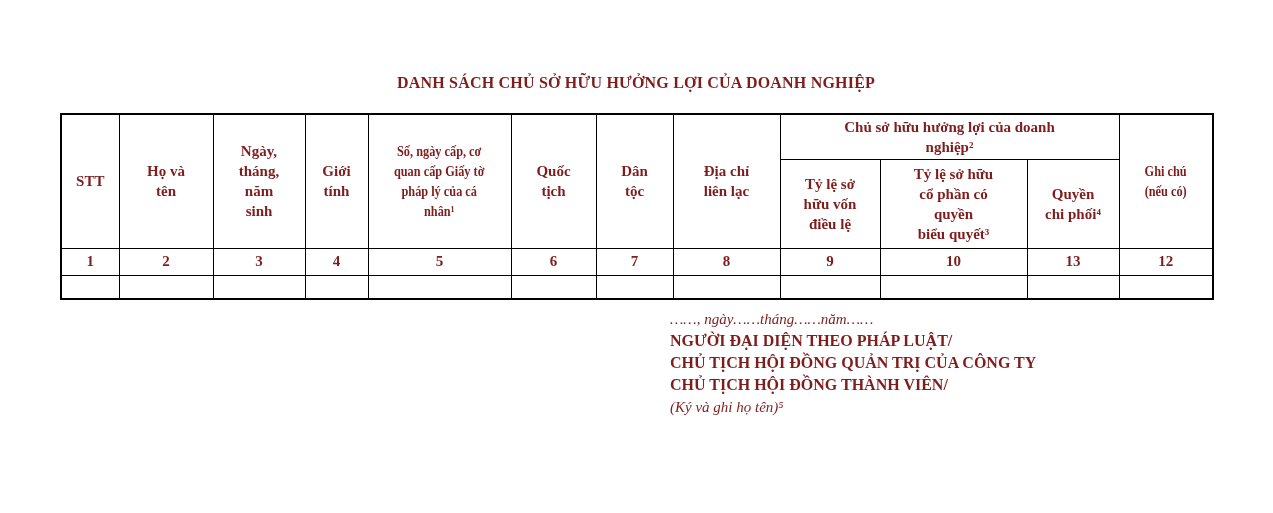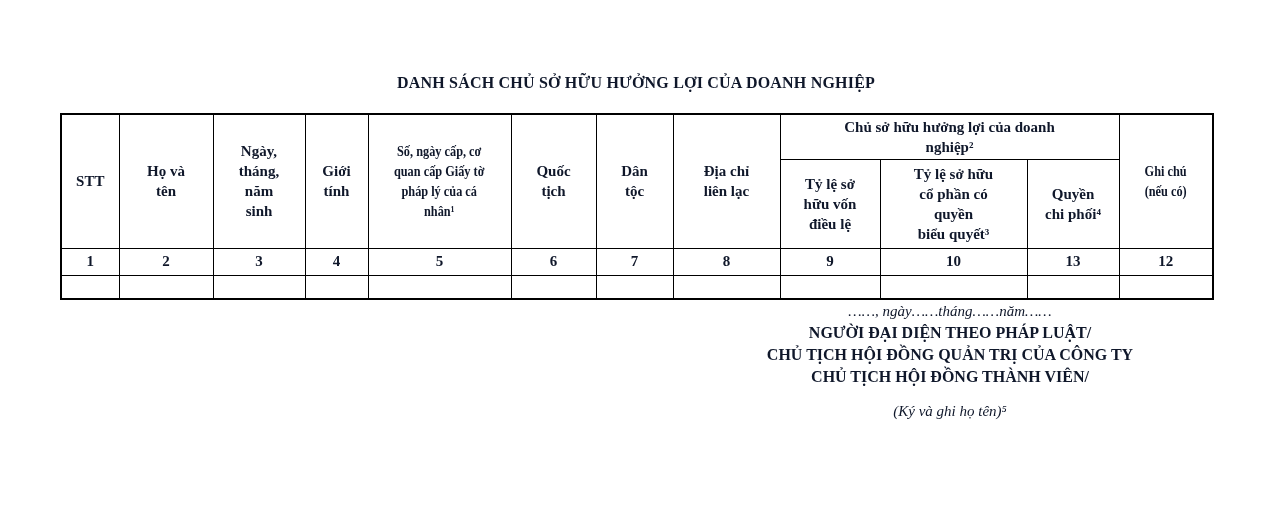--- a/index.html
+++ b/index.html
@@ -5,21 +5,21 @@
   html, body {
     margin: 0;
     padding: 0;
     background: #ffffff;
   }
   .page {
     position: relative;
     width: 1273px;
     height: 513px;
     background: #ffffff;
-    color: #0f172a;
+    color: #7f1d1d;
     font-family: "Liberation Serif", "DejaVu Serif", serif;
     overflow: hidden;
   }
   .doc-title {
     position: absolute;
     left: 60px;
     top: 74px;
     width: 1152px;
     text-align: center;
     font-size: 16px;
@@ -61,39 +61,37 @@
   tr.row-sub   { height: 89px; }
   tr.row-index td {
     height: 26px;
     font-weight: bold;
     line-height: 1;
   }
   tr.row-blank td { height: 22px; }
   .signature {
     position: absolute;
     left: 670px;
-    top: 300px;
+    top: 308px;
     width: 560px;
-    text-align: center;
   }
   .sig-date {
     font-style: italic;
     font-size: 15px;
     line-height: 22px;
   }
   .sig-role {
     font-weight: bold;
     font-size: 16px;
     line-height: 22px;
   }
   .sig-note {
     font-style: italic;
     font-size: 15px;
     line-height: 22px;
-    margin-top: 12px;
   }
 </style>
 </head>
 <body>
 
 <div class="page">
 
   <div class="doc-title">DANH SÁCH CHỦ SỞ HỮU HƯỞNG LỢI CỦA DOANH NGHIỆP</div>
 
   <table class="bo-table">

